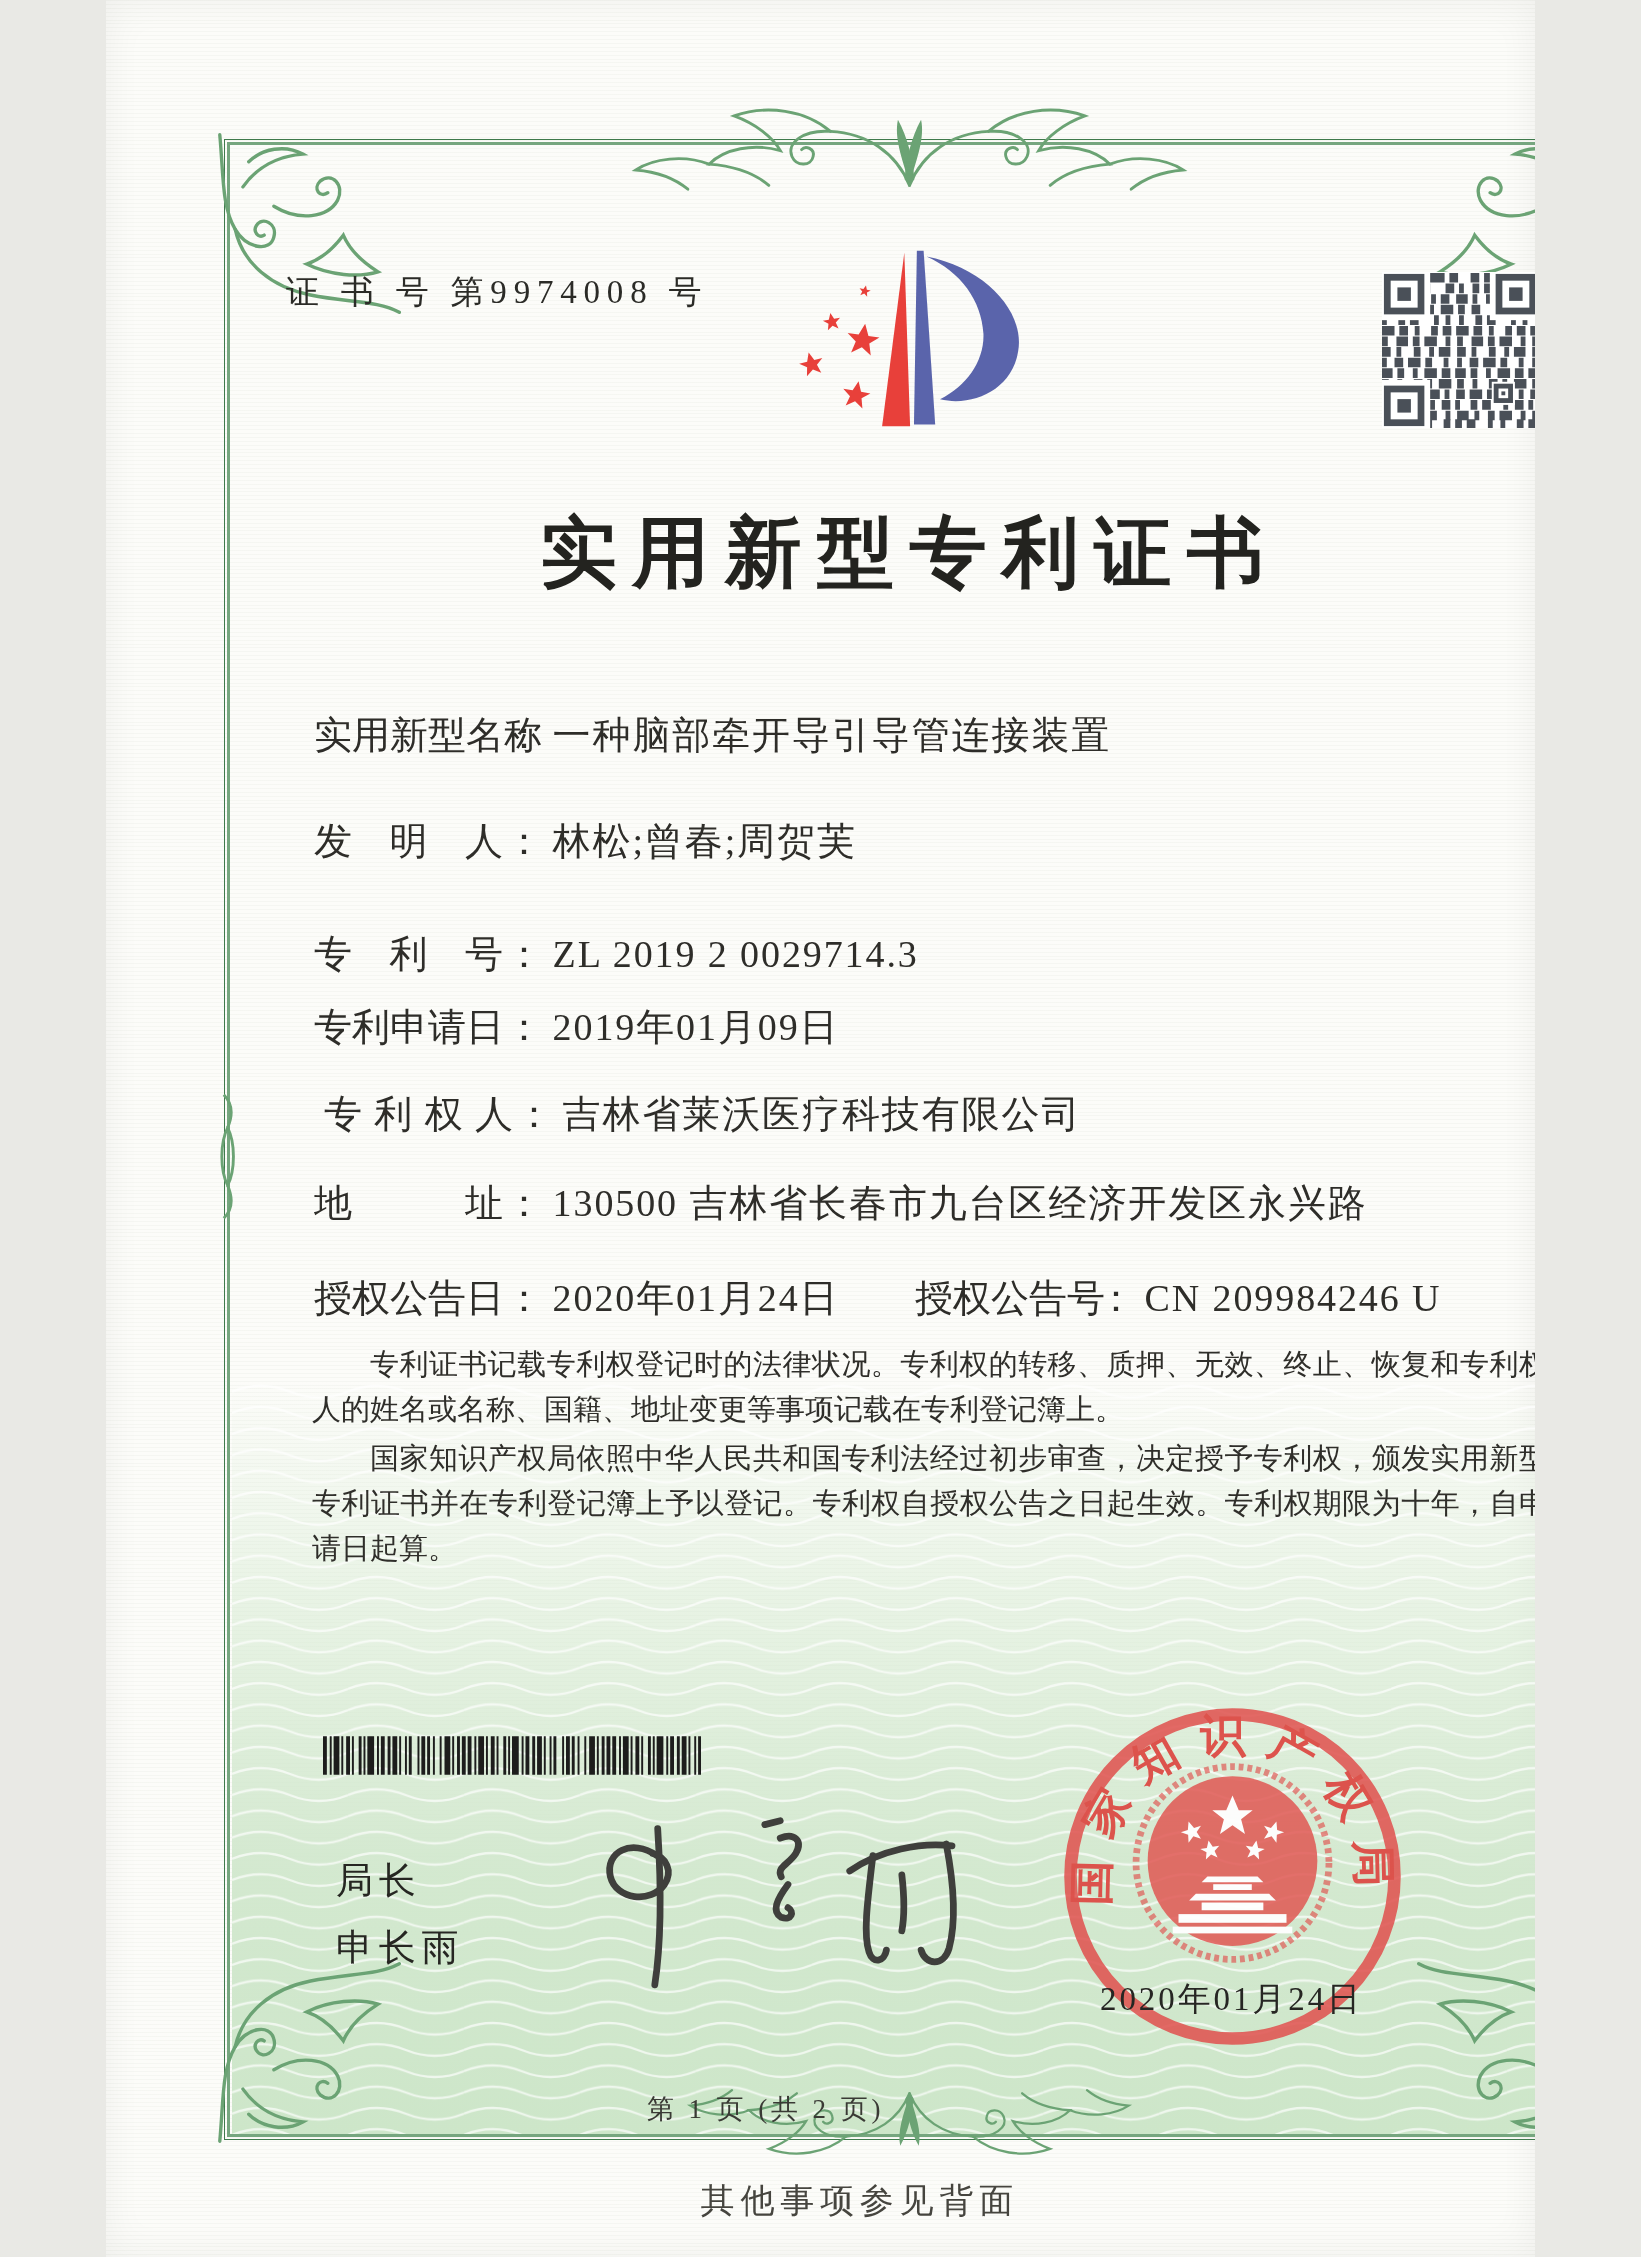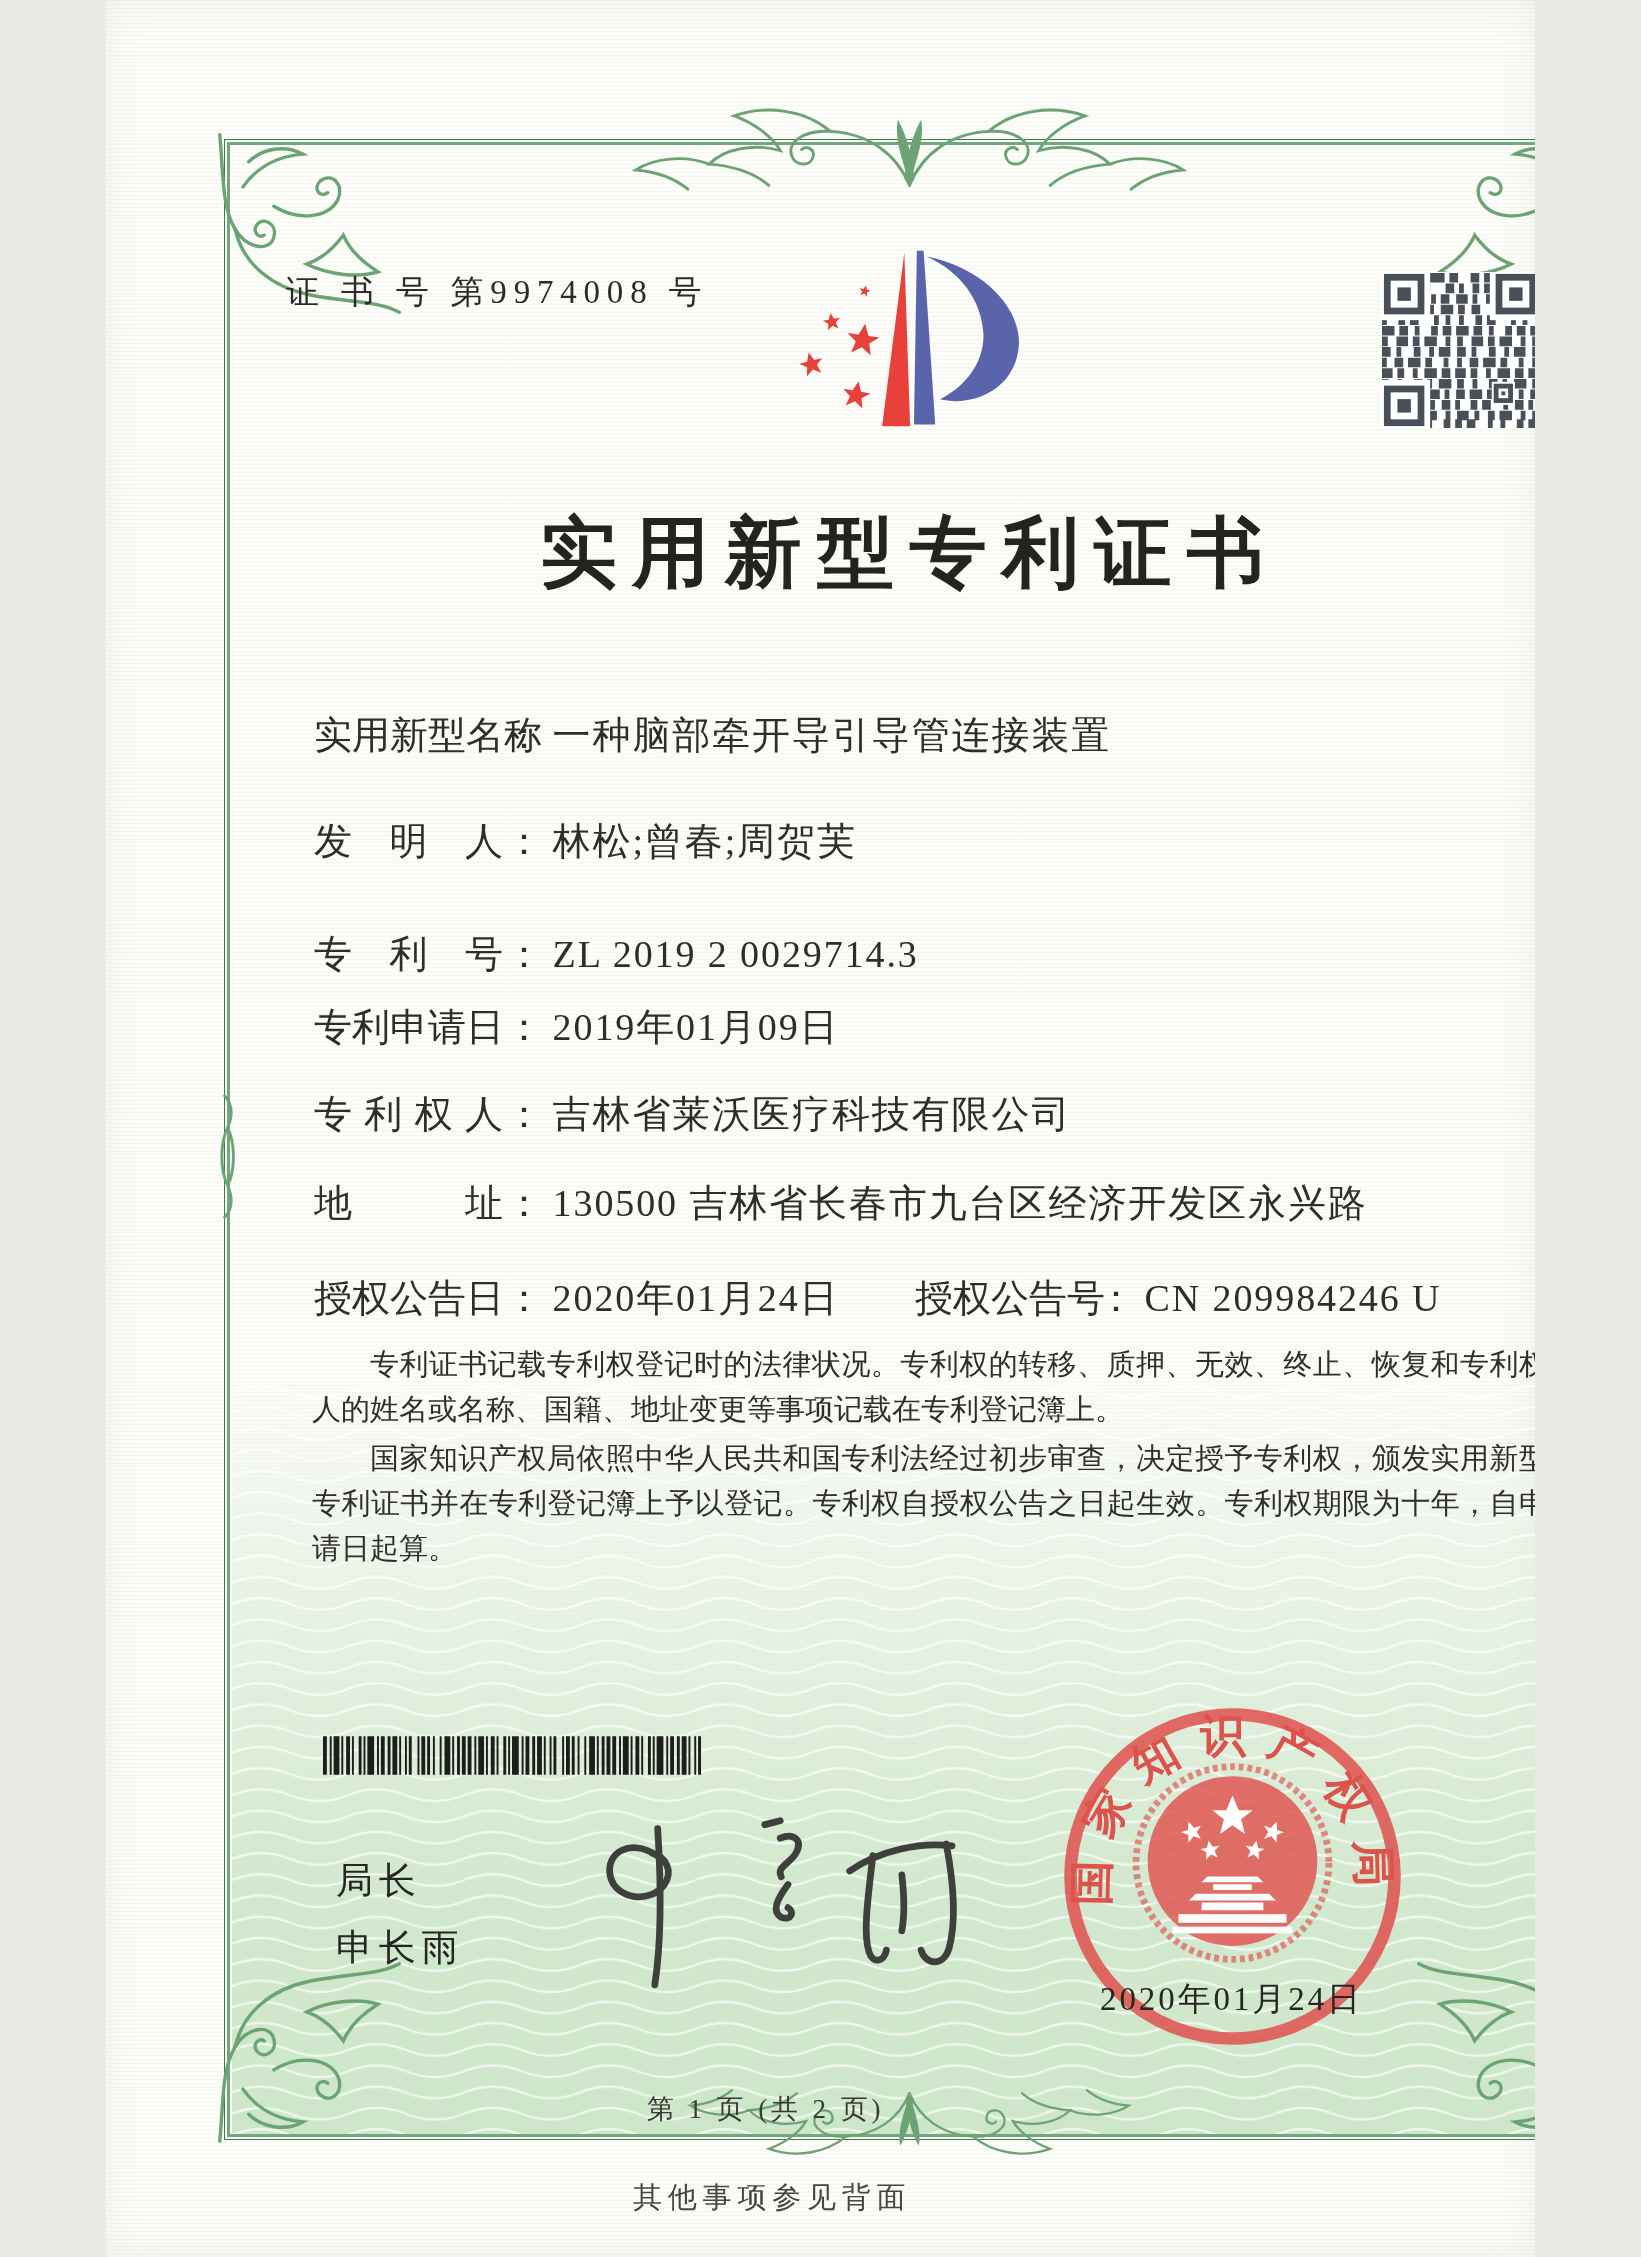--- a/index.html
+++ b/index.html
@@ -41,22 +41,22 @@
   
   .barcode{position:absolute; left:217px; top:1736px;}
   .comm-title{position:absolute; left:230px; top:1856px; font-size:37px; letter-spacing:5.8px; color:#262622;}
   .comm-name{position:absolute; left:230px; top:1923px; font-size:37px; letter-spacing:5.8px; color:#262622;}
   .sig{position:absolute; left:454px; top:1815px;}
   .seal{position:absolute; left:951px; top:1701px; opacity:.95;}
   .seal-date{position:absolute; left:975px; top:1977px; width:301px; text-align:center;
     font-size:33px; letter-spacing:2.9px; color:#262623;}
   .page-ind{position:absolute; left:541px; top:2091px; width:386px; text-align:left;
     font-size:27px; letter-spacing:3.9px; color:#3a3a35;}
-  .back-note{position:absolute; left:527px; top:2178px; width:386px; text-align:left;
-    font-size:29px; letter-spacing:5.8px; color:#46453f;}
+  .back-note{position:absolute; left:527px; top:2178px; width:386px; text-align:right;
+    font-size:34px; letter-spacing:5.8px; color:#46453f;}
 </style>
 </head>
 <body>
 
 <div class="page">
 
   <svg width="0" height="0" style="position:absolute">
     <defs>
       <path id="star" d="M0,-10 L2.94,-3.09 L9.51,-3.09 L4.05,1.18 L5.88,8.09 L0,4 L-5.88,8.09 L-4.05,1.18 L-9.51,-3.09 L-2.94,-3.09 Z"></path>
       <g id="orn-corner" fill="none" stroke="currentColor" stroke-width="3.5" stroke-linecap="round">
@@ -181,21 +181,21 @@
   </div>
   <div class="frow" style="top:816px;">
     <span class="flabel">发明人</span><span class="fcolon">：</span><span class="fvalue">林松;曾春;周贺芙</span>
   </div>
   <div class="frow" style="top:915px;margin-top:14px;">
     <span class="flabel">专利号</span><span class="fcolon">：</span><span class="fvalue">ZL 2019 2 0029714.3</span>
   </div>
   <div class="frow" style="top:1002px;">
     <span class="flabel">专利申请日</span><span class="fcolon">：</span><span class="fvalue">2019年01月09日</span>
   </div>
-  <div class="frow" style="top:1089px;">
+  <div class="frow" style="top:1089px;margin-left:10px;">
     <span class="flabel">专利权人</span><span class="fcolon">：</span><span class="fvalue">吉林省莱沃医疗科技有限公司</span>
   </div>
   <div class="frow" style="top:1178px;">
     <span class="flabel">地址</span><span class="fcolon">：</span><span class="fvalue">130500 吉林省长春市九台区经济开发区永兴路</span>
   </div>
   <div class="frow" style="top:1273px;">
     <span class="flabel">授权公告日</span><span class="fcolon">：</span><span class="fvalue">2020年01月24日</span>
     <span class="grant2">
       <span class="flabel">授权公告号</span><span class="fcolon">：</span><span class="fvalue">CN 209984246 U</span>
     </span>

